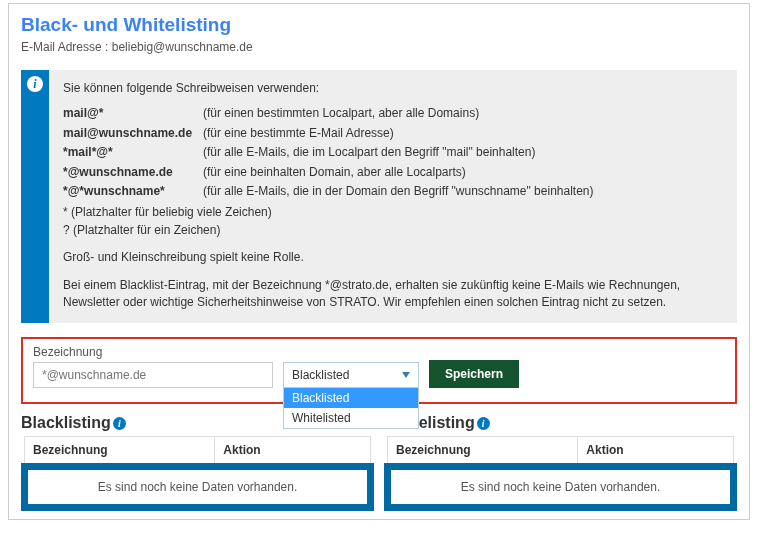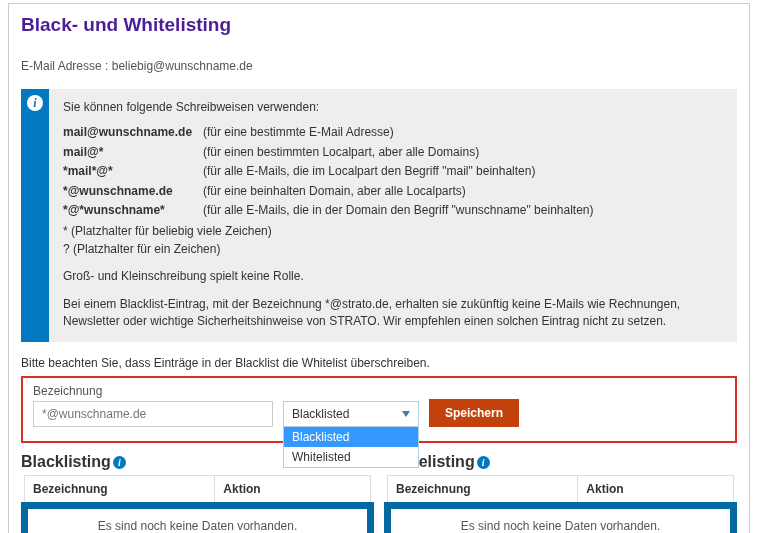--- a/index.html
+++ b/index.html
@@ -10,22 +10,22 @@
       padding: 3px 8px;
       width: 758px;
     }
     .panel {
       border: 1px solid #ccc;
       padding: 10px 12px 8px 12px;
     }
     h1 {
       font-size: 19px;
       font-weight: bold;
-      color: #4c1d95;
-      margin-bottom: 23px;
+      color: #3b82f6;
+      margin-bottom: 4px;
     }
     .email-line {
       font-size: 12px;
       color: #555;
       margin-bottom: 16px;
     }
     .info-box {
       display: flex;
       background: #eeeeee;
       margin-bottom: 14px;
@@ -116,21 +116,21 @@
     .dropdown-item {
       padding: 3px 8px;
       font-size: 12px;
       cursor: pointer;
     }
     .dropdown-item.active {
       background: #3399ff;
       color: #fff;
     }
     .btn-primary {
-      background: #c2410c;
+      background: #14532d;
       color: #fff;
       border: none;
       height: 28px;
       padding: 0 16px;
       font-size: 12px;
       font-weight: bold;
       cursor: pointer;
     }
     .two-col { display: flex; gap: 10px; }
     .col { flex: 1; }
@@ -186,26 +186,26 @@
   </div>
 
   <div class="info-box">
     <div class="info-bar">
       <div class="info-icon">i</div>
     </div>
     <div class="info-body">
       <div class="lead">Sie können folgende Schreibweisen verwenden:</div>
       <div>
         <div class="pat-row">
+            <div class="pat-col1">mail@*</div>
+            <div class="pat-col2">(für einen bestimmten Localpart, aber alle Domains)</div>
+          </div>
+        <div class="pat-row">
             <div class="pat-col1">mail@wunschname.de</div>
             <div class="pat-col2">(für eine bestimmte E-Mail Adresse)</div>
-          </div>
-        <div class="pat-row">
-            <div class="pat-col1">mail@*</div>
-            <div class="pat-col2">(für einen bestimmten Localpart, aber alle Domains)</div>
           </div>
         <div class="pat-row">
             <div class="pat-col1">*mail*@*</div>
             <div class="pat-col2">(für alle E-Mails, die im Localpart den Begriff "mail" beinhalten)</div>
           </div>
         <div class="pat-row">
             <div class="pat-col1">*@wunschname.de</div>
             <div class="pat-col2">(für eine beinhalten Domain, aber alle Localparts)</div>
           </div>
         <div class="pat-row">
@@ -215,21 +215,20 @@
       </div>
       <div class="note-block">
         <div class="note-line">* (Platzhalter für beliebig viele Zeichen)</div>
         <div class="note-line">? (Platzhalter für ein Zeichen)</div>
       </div>
       <div class="para">Groß- und Kleinschreibung spielt keine Rolle.</div>
       <div class="para">Bei einem Blacklist-Eintrag, mit der Bezeichnung *@strato.de, erhalten sie zukünftig keine E-Mails wie Rechnungen, Newsletter oder wichtige Sicherheitshinweise von STRATO. Wir empfehlen einen solchen Eintrag nicht zu setzen.</div>
     </div>
   </div>
 
-  <div class="warn-note">Bitte beachten Sie, dass Einträge in der Blacklist die Whitelist überschreiben.</div>
 
   <div class="form-outline">
     <div class="form-row">
       <div class="form-field">
         <label class="form-label">Bezeichnung</label>
         <input type="text" class="text-input" placeholder="*@wunschname.de" style="">
       </div>
       <div class="form-field">
         <div class="select-wrap">
           <div class="select-display">

